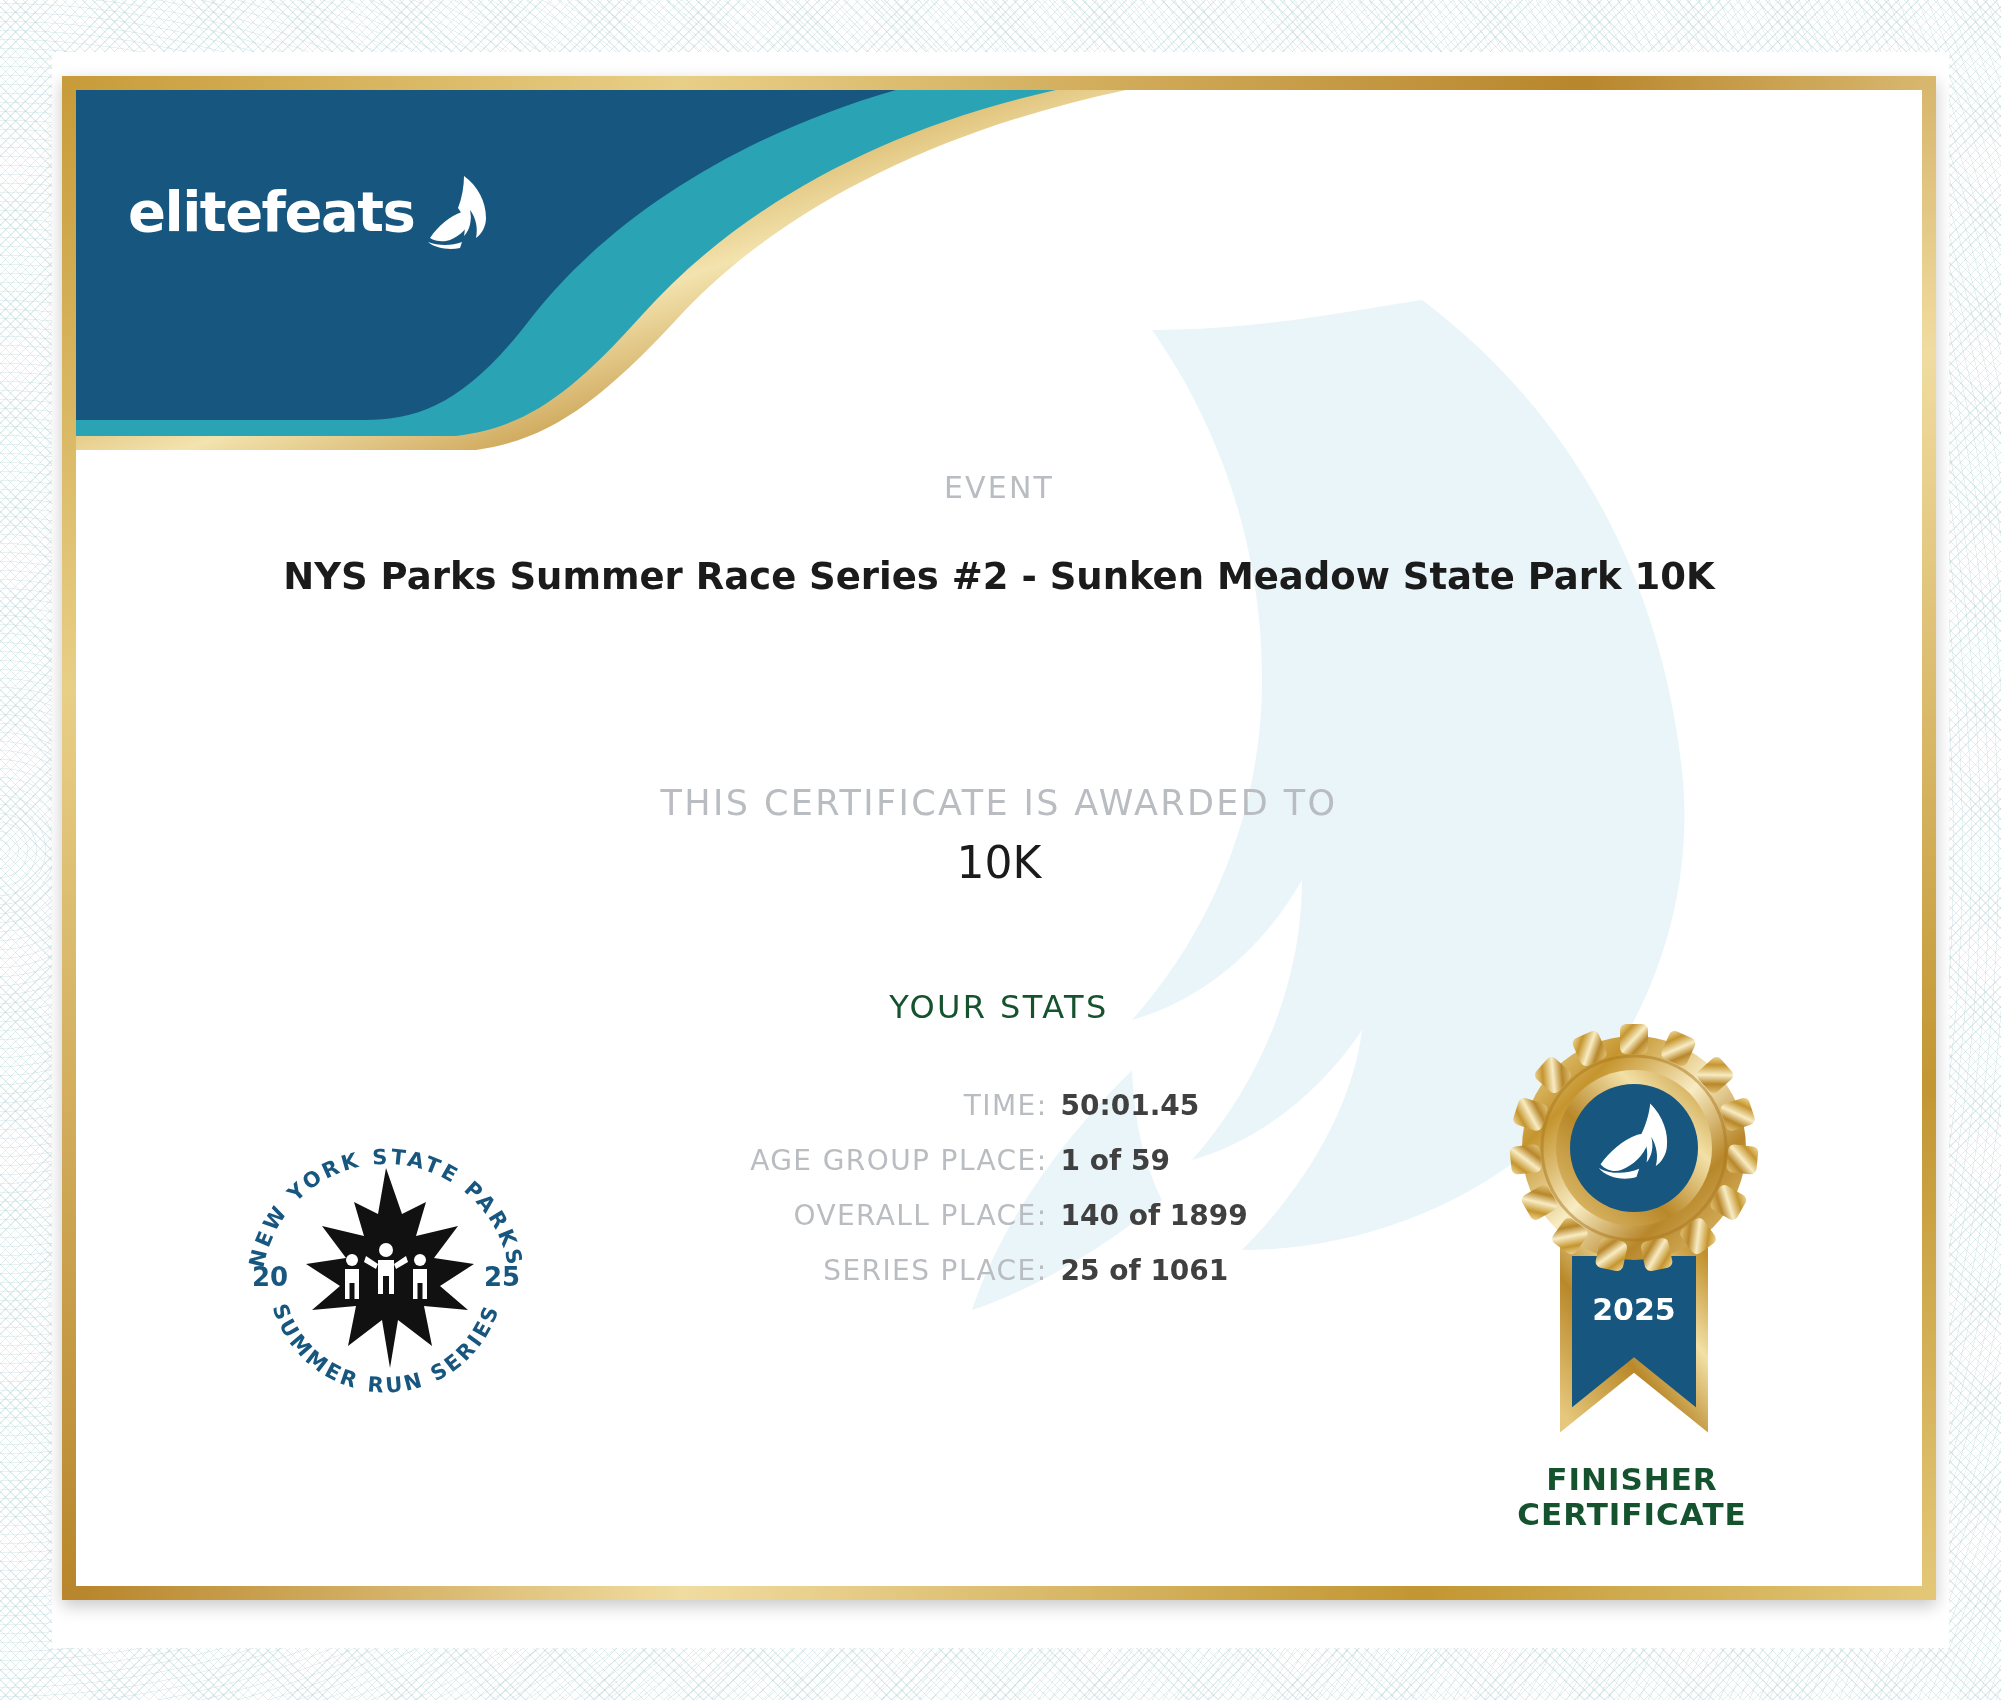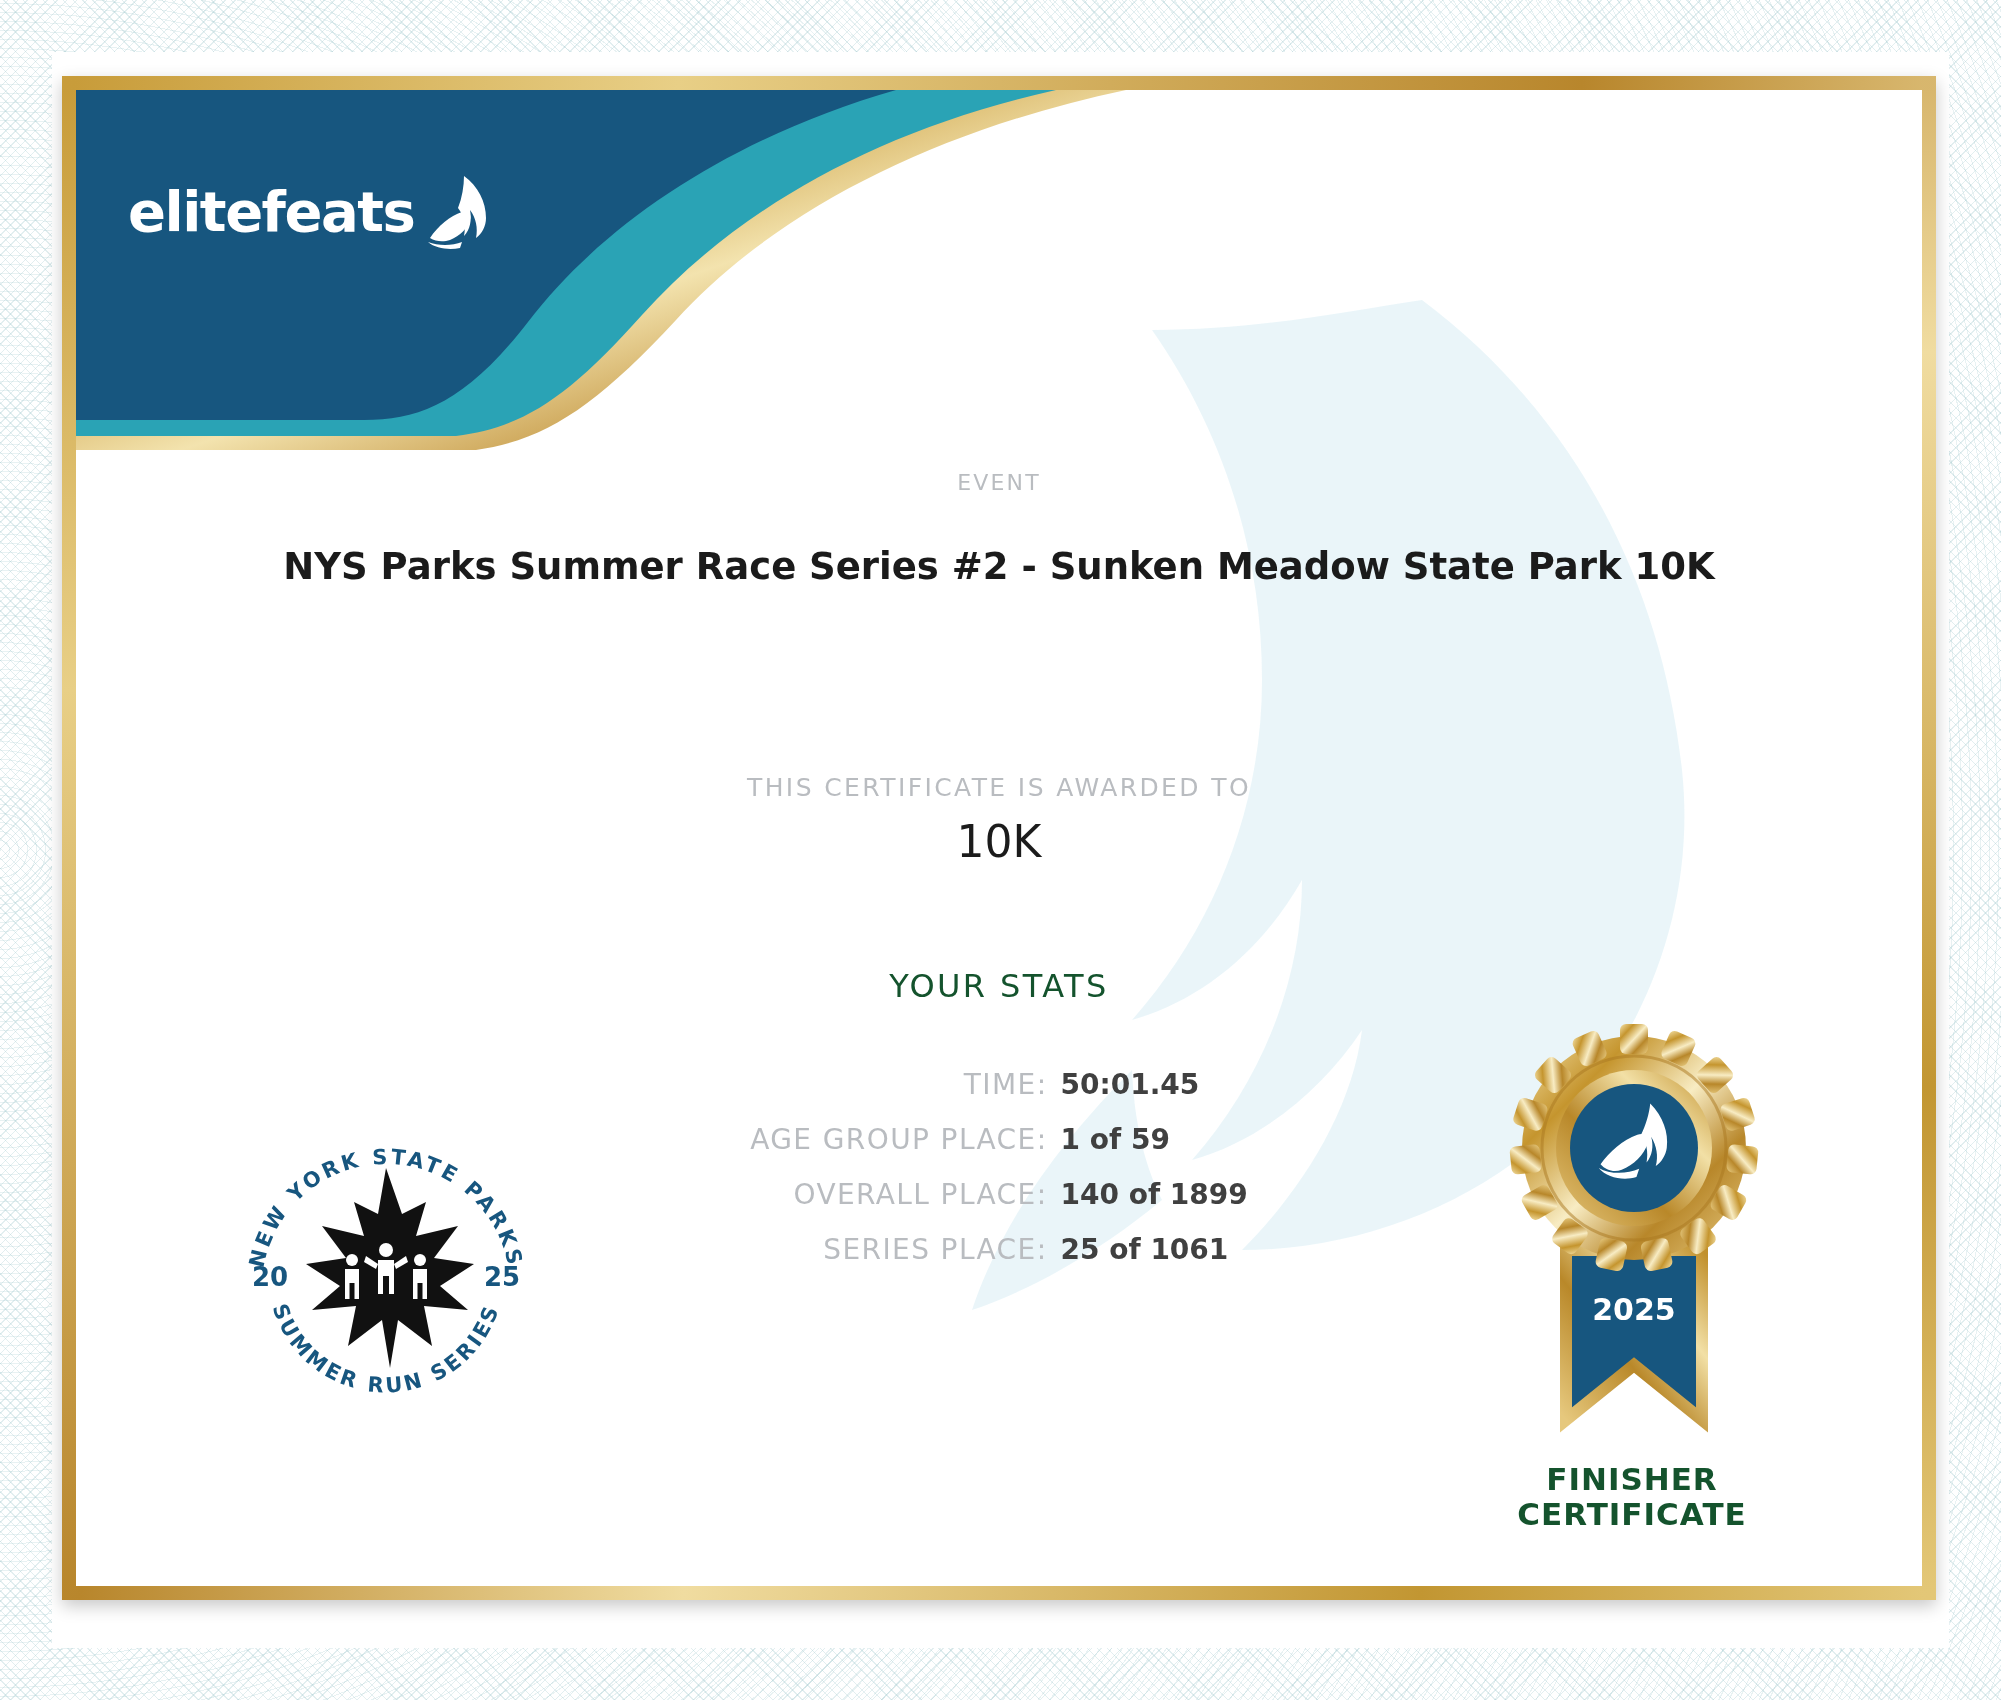--- a/index.html
+++ b/index.html
@@ -93,35 +93,35 @@
   
   .body-block {
     position: absolute;
     left: 0;
     right: 0;
     top: 380px;
     text-align: center;
   }
   .label-grey {
     color: #b9bcc0;
-    font-size: 22px;
+    font-size: 30px;
     letter-spacing: 2.2px;
     font-family: "DejaVu Sans", sans-serif;
   }
   .event-name {
     margin-top: 50px;
     color: #1b1b1b;
     font-size: 37px;
     font-weight: bold;
     font-family: "DejaVu Sans", sans-serif;
   }
   .awarded-label {
     margin-top: 185px;
     color: #b9bcc0;
-    font-size: 25px;
+    font-size: 35px;
     letter-spacing: 2.4px;
     font-family: "DejaVu Sans", sans-serif;
   }
   .recipient {
     margin-top: 38px;
     color: #111111;
     font-size: 60px;
     font-weight: bold;
     font-family: "DejaVu Sans", sans-serif;
   }

